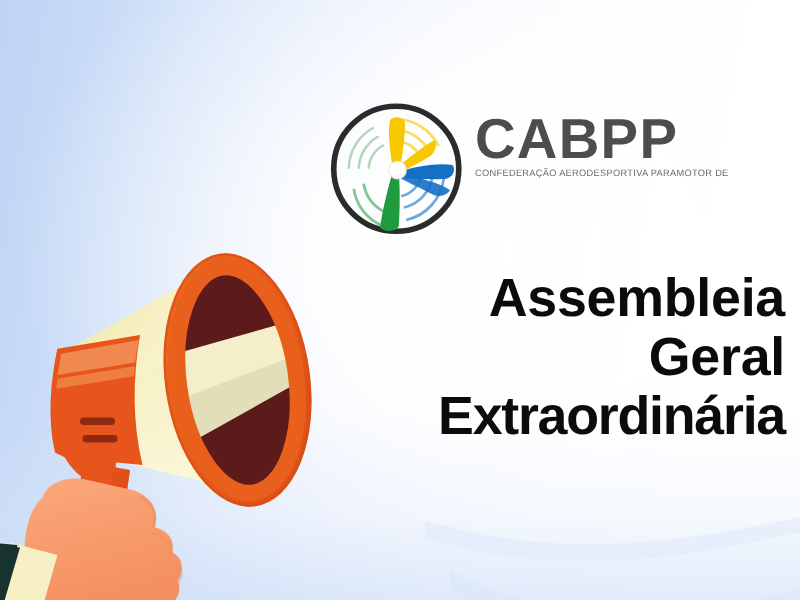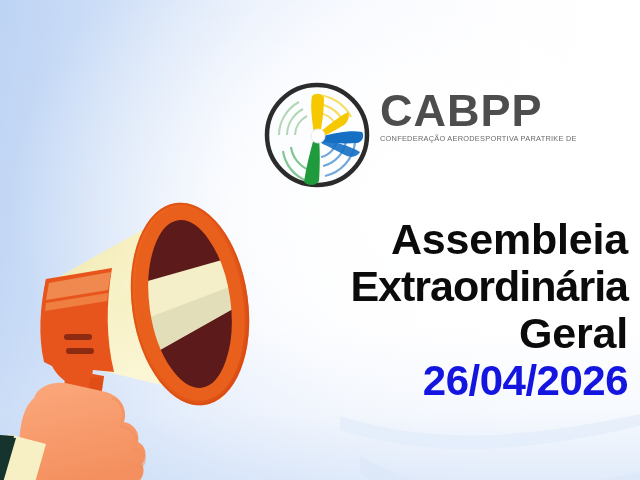--- a/index.html
+++ b/index.html
@@ -287,24 +287,23 @@
         <path d="M 60 60 C 74 62, 88 66, 98 72 C 96 76, 90 78, 85 76
                  C 75 71, 65 66, 59 63 Z" fill="#1570c4" opacity="0.9"></path>
 
         <circle cx="56" cy="56" r="7" fill="#ffffff"></circle>
         <circle cx="56" cy="56" r="7" fill="none" stroke="#e8e8e8" stroke-width="1"></circle>
       </g>
     </svg>
 
     <div class="wordmark">
       <div class="wordmark-main">CABPP</div>
-      <div class="wordmark-sub1">CONFEDERAÇÃO AERODESPORTIVA PARATRIKE DE</div>
+      <div class="wordmark-sub1">CONFEDERAÇÃO AERODESPORTIVA PARAMOTOR DE</div>
     </div>
   </div>
 
   <div class="headline">
     <div class="hl-line hl-1">Assembleia</div>
+    <div class="hl-line hl-2">Geral</div>
     <div class="hl-line hl-3">Extraordinária</div>
-    <div class="hl-line hl-2">Geral</div>
-    <div class="hl-date">26/04/2026</div>
   </div>
 
 </div>
 
 </body></html>

